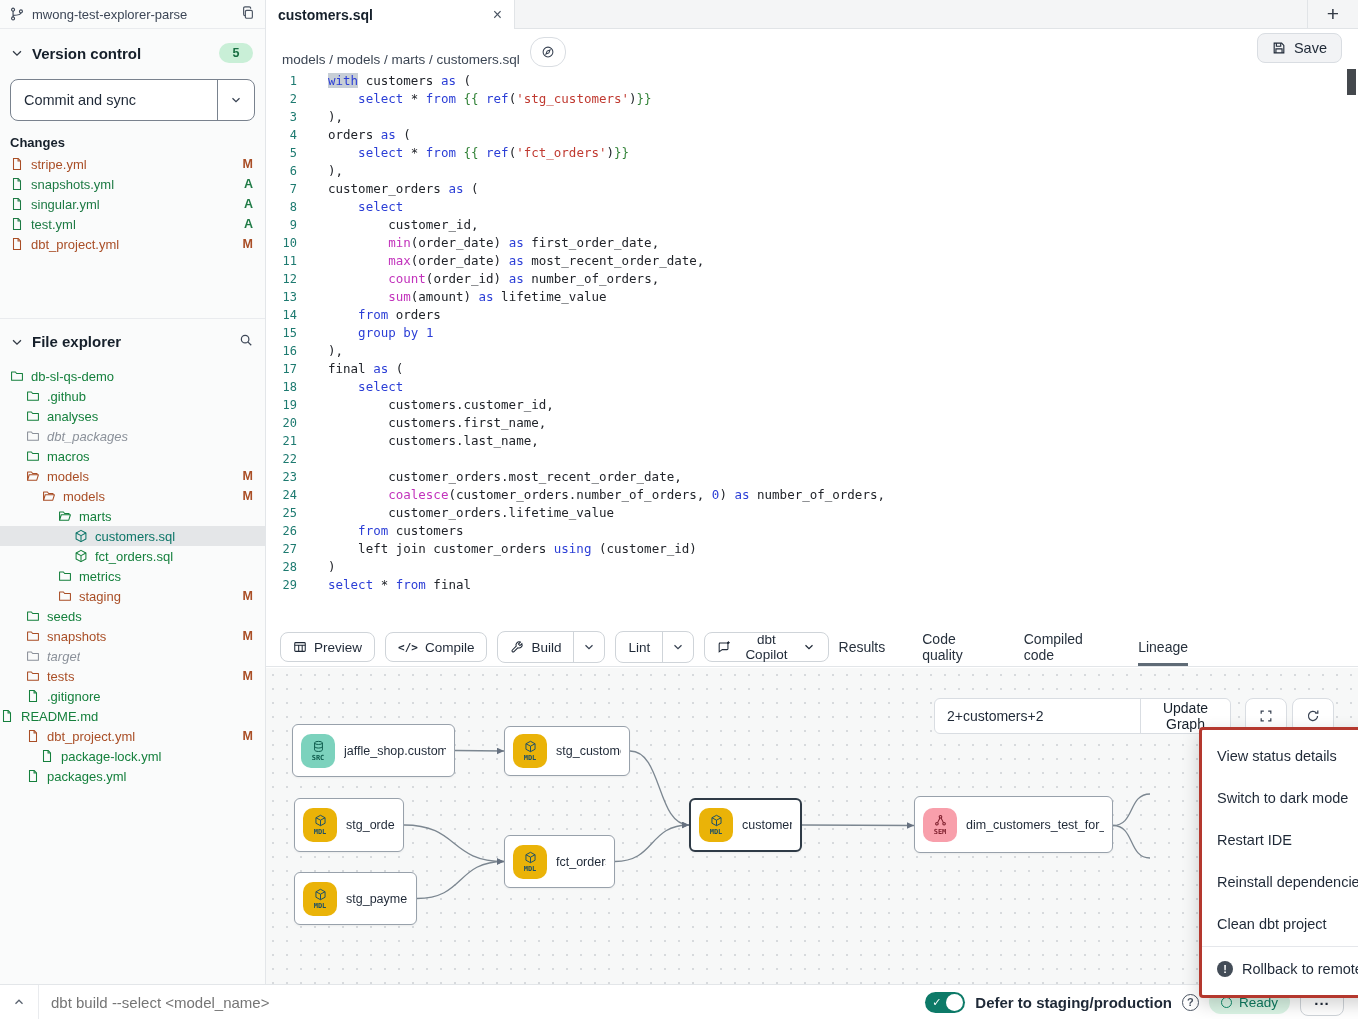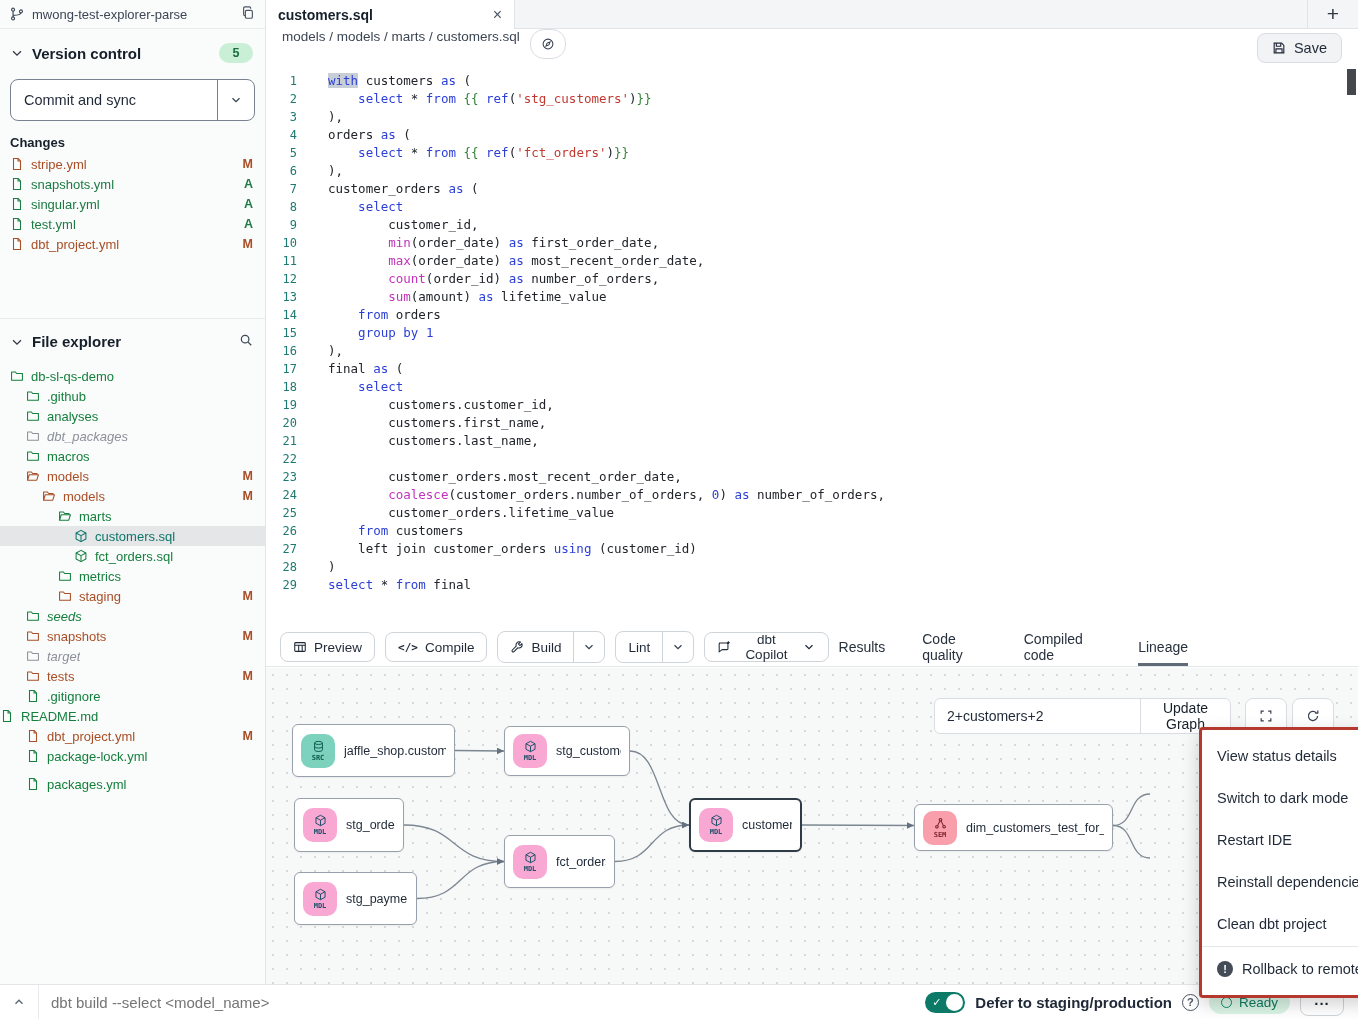--- a/index.html
+++ b/index.html
@@ -40,21 +40,21 @@
   .main{position:absolute;left:266px;top:0;right:0;bottom:34px;background:#fff}
   .tabbar{height:28px;background:#f4f5f6;border-bottom:1px solid #e1e4e7;display:flex;align-items:stretch}
   .tab{width:224px;background:#fff;border-right:1px solid #e1e4e7;display:flex;align-items:center;
        padding:0 12px;gap:8px;margin-bottom:-1px}
   .tab-title{font-weight:700;font-size:14px;color:#16202b;flex:1}
   .tab-close{color:#4b5563;font-size:16px;line-height:1;cursor:pointer}
   .tab-fill{flex:1}
   .tab-plus{width:50px;border-left:1px solid #e1e4e7;display:flex;align-items:center;justify-content:center;
             font-size:21px;font-weight:300;color:#333b46;cursor:pointer}
 
-  .crumbrow{height:38px;border-bottom:1px solid #e3e6e9;display:flex;align-items:flex-start;padding:0 16px;gap:10px;position:relative}
+  .crumbrow{height:38px;border-bottom:1px solid #e3e6e9;display:flex;align-items:flex-end;padding:0 16px;gap:10px;position:relative}
   .crumb{font-size:13.5px;color:#3c4654}
   .crumb-btn{width:34px;height:28px;border:1px solid #d9dde2;border-radius:14px;background:#fff;
              display:flex;align-items:center;justify-content:center;color:#374151;cursor:pointer}
   .save-btn{position:absolute;right:16px;top:4px;height:30px;background:#f2f3f5;border:1px solid #d9dde2;border-radius:8px;
             display:flex;align-items:center;gap:8px;padding:0 14px;font-size:14.5px;color:#1f2937;cursor:pointer}
 
   .editor{position:absolute;top:67px;left:0;right:0;height:561px;background:#fff;overflow:hidden}
   #code-lines{padding-top:5px}
   .cl{display:flex;height:18px;line-height:18px;font-family:"DejaVu Sans Mono",monospace;font-size:12.5px}
   .ln{width:46px;text-align:right;padding-right:15px;box-sizing:border-box;color:#1d7a70;flex:none;font-size:12px}
@@ -87,21 +87,21 @@
   .lineage{position:absolute;top:668px;left:0;right:0;bottom:0;background:#f7f8f8;overflow:hidden;
            background-image:radial-gradient(circle,#d7dadd 1px,transparent 1.3px);background-size:14px 14px}
   #edges{position:absolute;left:0;top:0;width:100%;height:100%}
   .lnode{position:absolute;background:#fff;border:1px solid #98a1ab;border-radius:6px;display:flex;align-items:center;
          gap:9px;padding:0 8px;box-sizing:border-box;box-shadow:0 1px 2px rgba(0,0,0,.05);cursor:pointer}
   .lnode.sel{border:2px solid #2f3b47}
   .nbadge{width:34px;height:34px;border-radius:10px;display:flex;flex-direction:column;align-items:center;justify-content:center;flex:none}
   .nbadge svg{width:13px;height:13px}
   .nbadge i{font-style:normal;font-family:"DejaVu Sans Mono",monospace;font-size:7px;font-weight:700;margin-top:1px}
   .nbadge.src{background:#7cd2bd;color:#0c5a4b}
-  .nbadge.mdl{background:#f9a8d4;color:#1c4f68}
+  .nbadge.mdl{background:#eab308;color:#1c4f68}
   .nbadge.sem{background:#f89fab;color:#7e1f2d}
   .nlabel{font-size:12.5px;color:#1f2937;white-space:nowrap;overflow:hidden}
   .gsearch{position:absolute;left:668px;top:30px;width:297px;height:36px;background:#fff;border:1px solid #d9dde2;
            border-radius:6px;display:flex;box-sizing:border-box}
   .gsf{flex:1;border:none;outline:none;background:transparent;font-size:14px;color:#1f2937;padding:0 12px;font-family:inherit}
   .gsb{width:106px;border:none;border-left:1px solid #d9dde2;background:#fff;font-size:14px;color:#16202b;
        cursor:pointer;border-radius:0 6px 6px 0;font-family:inherit}
   .gico{position:absolute;top:30px;width:42px;height:36px;background:#fff;border:1px solid #d9dde2;border-radius:8px;
         display:flex;align-items:center;justify-content:center;color:#374151;cursor:pointer;box-sizing:border-box}
 
@@ -331,21 +331,21 @@
           </svg>
           <span class="row-label">metrics</span>
         </div>
         <div class="tree-row mod" style="padding-left: 58px;">
           <svg class="ic" viewBox="0 0 16 16">
             <path d="M1.8 3.4h4.4l1.4 1.8h6.6v7.6H1.8z" stroke="currentColor" fill="none" stroke-width="1.2" stroke-linejoin="round"></path>
           </svg>
           <span class="row-label">staging</span>
           <span class="row-badge">M</span>
         </div>
-        <div class="tree-row " style="padding-left: 26px; font-style: italic;">
+        <div class="tree-row " style="padding-left: 26px;">
           <svg class="ic" viewBox="0 0 16 16">
             <path d="M1.8 3.4h4.4l1.4 1.8h6.6v7.6H1.8z" stroke="currentColor" fill="none" stroke-width="1.2" stroke-linejoin="round"></path>
           </svg>
           <span class="row-label">seeds</span>
         </div>
         <div class="tree-row mod" style="padding-left: 26px;">
           <svg class="ic" viewBox="0 0 16 16">
             <path d="M1.8 3.4h4.4l1.4 1.8h6.6v7.6H1.8z" stroke="currentColor" fill="none" stroke-width="1.2" stroke-linejoin="round"></path>
           </svg>
           <span class="row-label">snapshots</span>
@@ -385,30 +385,30 @@
         <div class="tree-row mod" style="padding-left: 26px;">
           <svg class="ic" viewBox="0 0 16 16">
             <g stroke="currentColor" fill="none" stroke-width="1.2">
               <path d="M4 1.8h5.4l2.6 2.6v9.8H4z"></path>
               <path d="M9.2 2v2.6h2.6"></path>
             </g>
           </svg>
           <span class="row-label">dbt_project.yml</span>
           <span class="row-badge">M</span>
         </div>
+        <div class="tree-row " style="padding-left: 40px;">
+          <svg class="ic" viewBox="0 0 16 16">
+            <g stroke="currentColor" fill="none" stroke-width="1.2">
+              <path d="M4 1.8h5.4l2.6 2.6v9.8H4z"></path>
+              <path d="M9.2 2v2.6h2.6"></path>
+            </g>
+          </svg>
+          <span class="row-label">package-lock.yml</span>
+        </div>
         <div class="tree-row " style="padding-left: 26px;">
-          <svg class="ic" viewBox="0 0 16 16">
-            <g stroke="currentColor" fill="none" stroke-width="1.2">
-              <path d="M4 1.8h5.4l2.6 2.6v9.8H4z"></path>
-              <path d="M9.2 2v2.6h2.6"></path>
-            </g>
-          </svg>
-          <span class="row-label">package-lock.yml</span>
-        </div>
-        <div class="tree-row " style="padding-left: 26px; margin-top: 8px;">
           <svg class="ic" viewBox="0 0 16 16">
             <g stroke="currentColor" fill="none" stroke-width="1.2">
               <path d="M4 1.8h5.4l2.6 2.6v9.8H4z"></path>
               <path d="M9.2 2v2.6h2.6"></path>
             </g>
           </svg>
           <span class="row-label">packages.yml</span>
         </div>
       </div>
   </div>
@@ -738,21 +738,21 @@
               <svg viewBox="0 0 16 16">
                 <g stroke="currentColor" fill="none" stroke-width="1.2" stroke-linejoin="round">
                   <path d="M8 1.6l5.6 3v6.8l-5.6 3-5.6-3V4.6z"></path>
                   <path d="M2.4 4.6L8 7.6l5.6-3M8 7.6v6.8"></path>
                 </g>
               </svg>
               <i>MDL</i>
             </span>
             <span class="nlabel">customers</span>
           </div>
-          <div class="lnode" style="left: 648px; top: 128px; width: 199px; height: 47px; margin-top: 8px;">
+          <div class="lnode" style="left: 648px; top: 128px; width: 199px; height: 57px;">
             <span class="nbadge sem">
               <svg viewBox="0 0 16 16">
                 <g stroke="currentColor" fill="none" stroke-width="1.3">
                   <circle cx="8" cy="3.4" r="1.6"></circle>
                   <circle cx="3.6" cy="12" r="1.6"></circle>
                   <circle cx="12.4" cy="12" r="1.6"></circle>
                   <path d="M7.3 4.8l-2.9 5.8M8.7 4.8l2.9 5.8"></path>
                 </g>
               </svg>
               <i>SEM</i>

